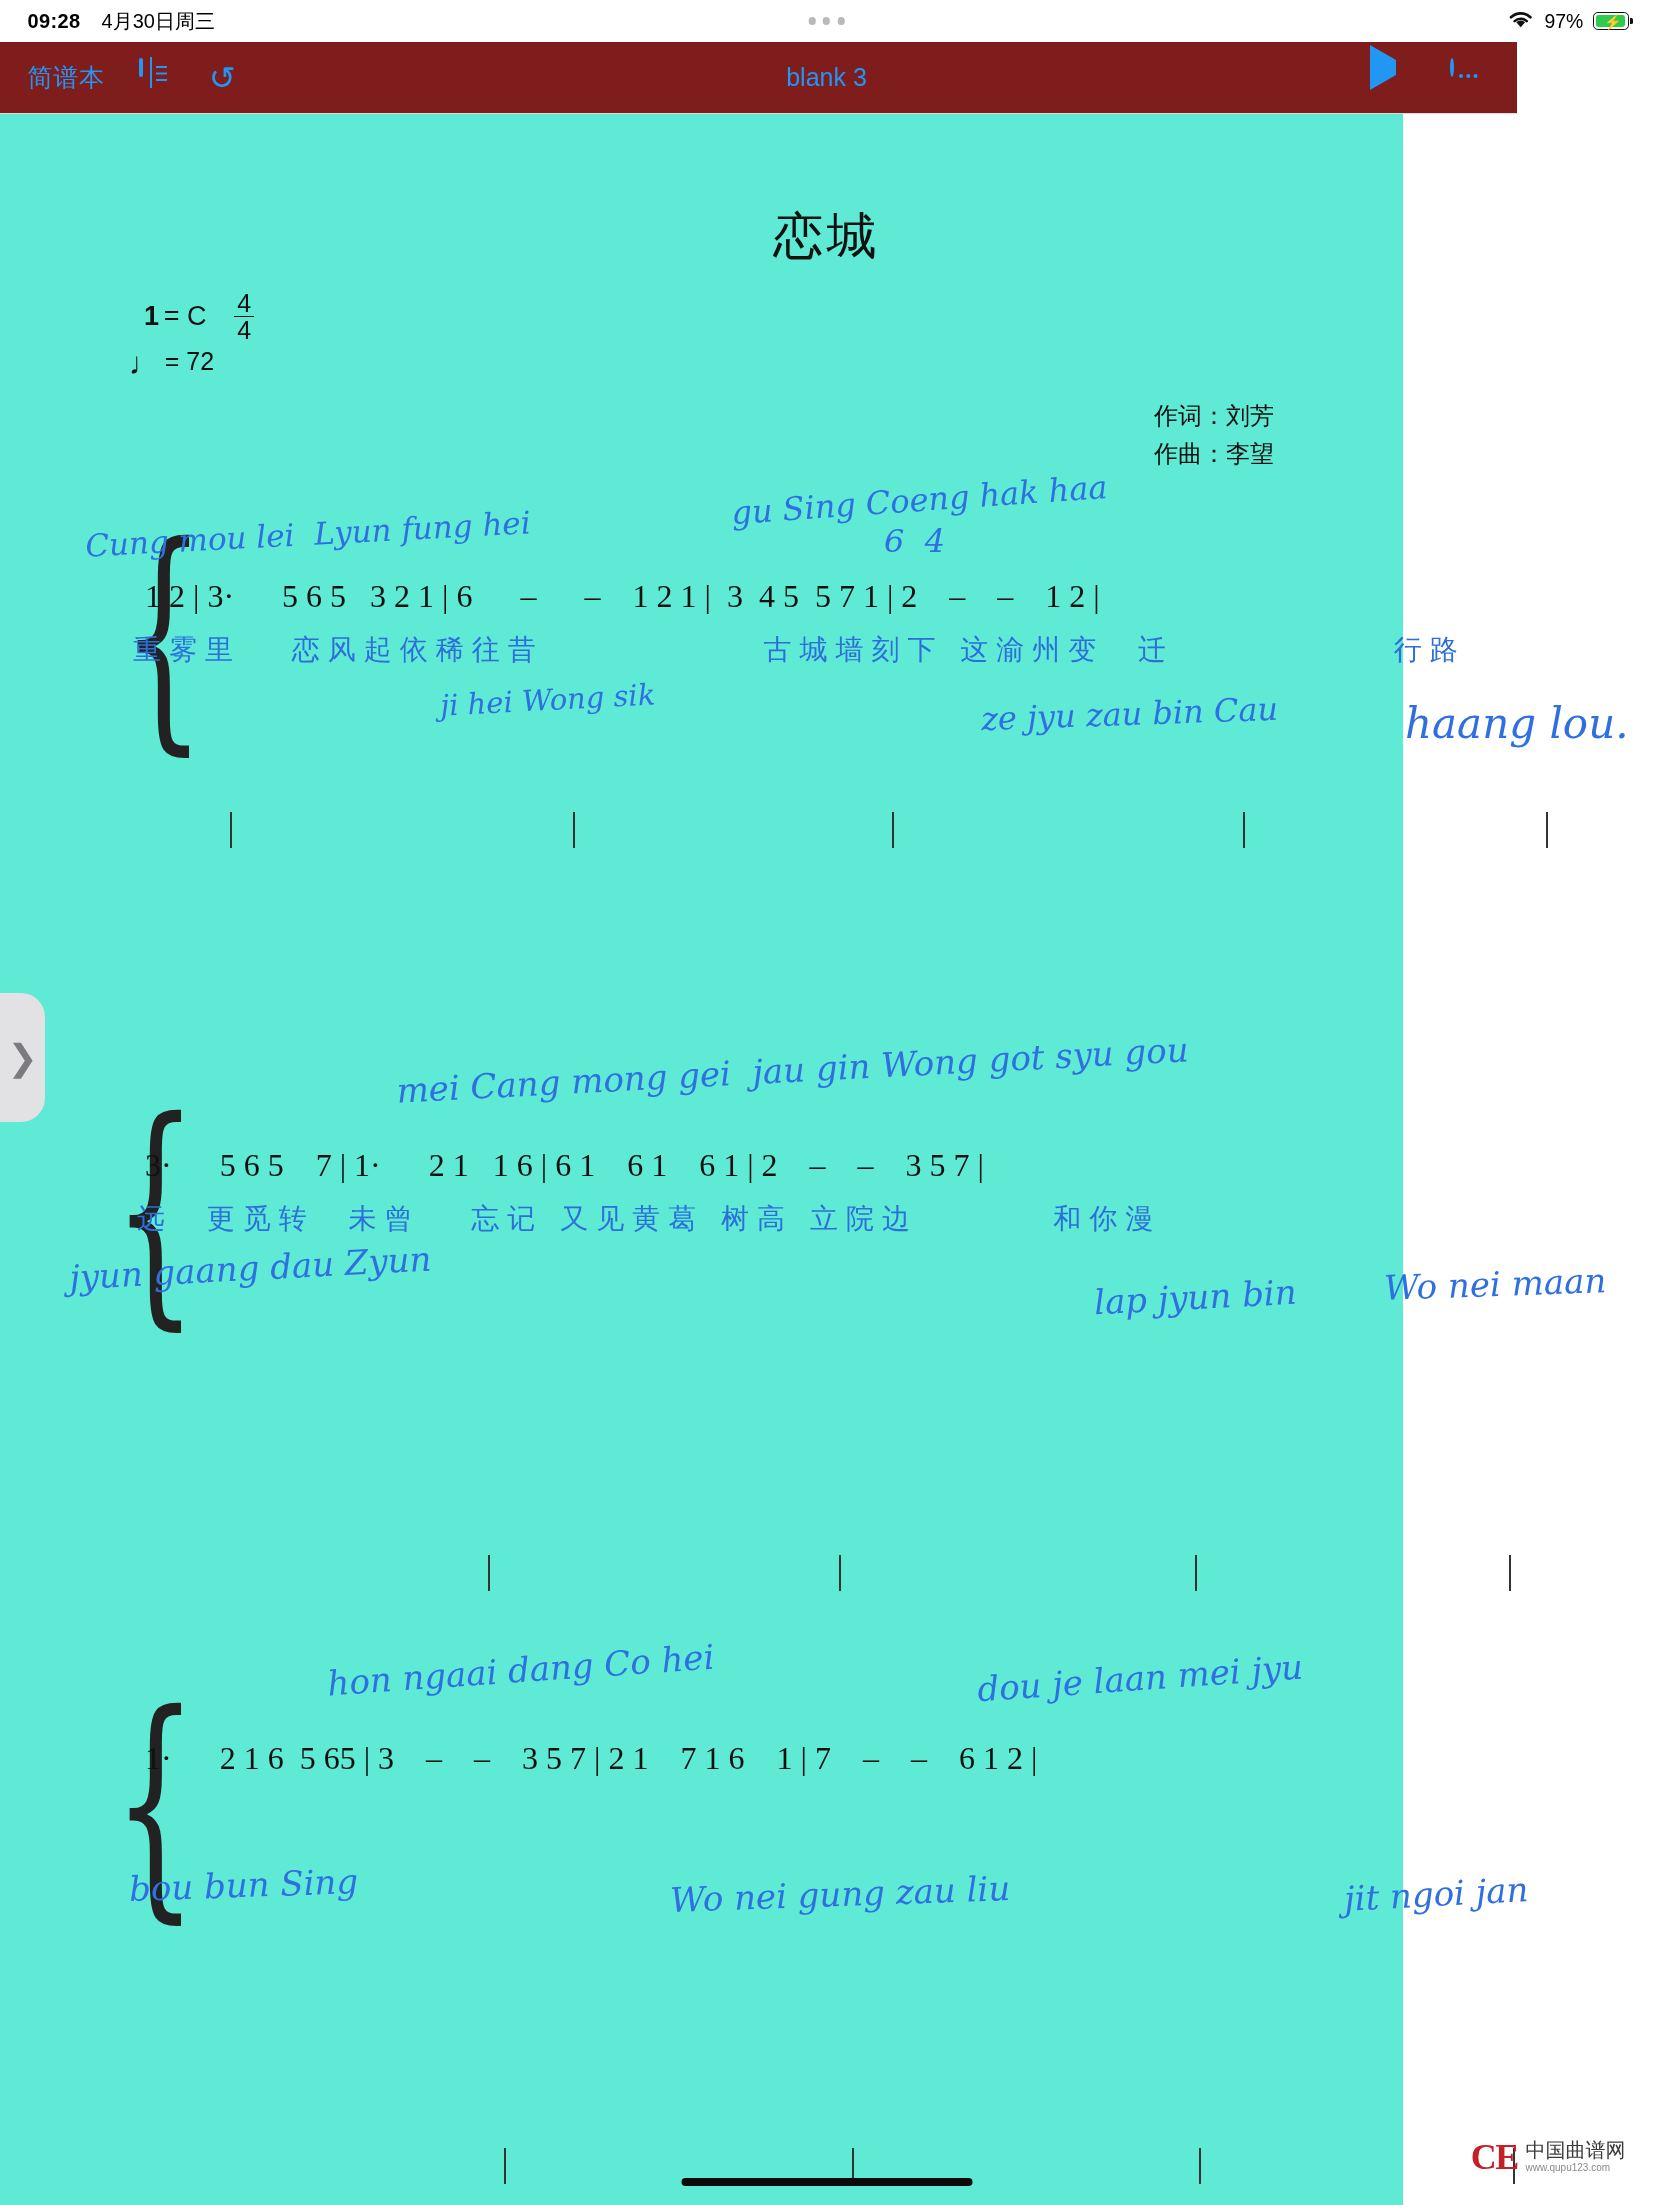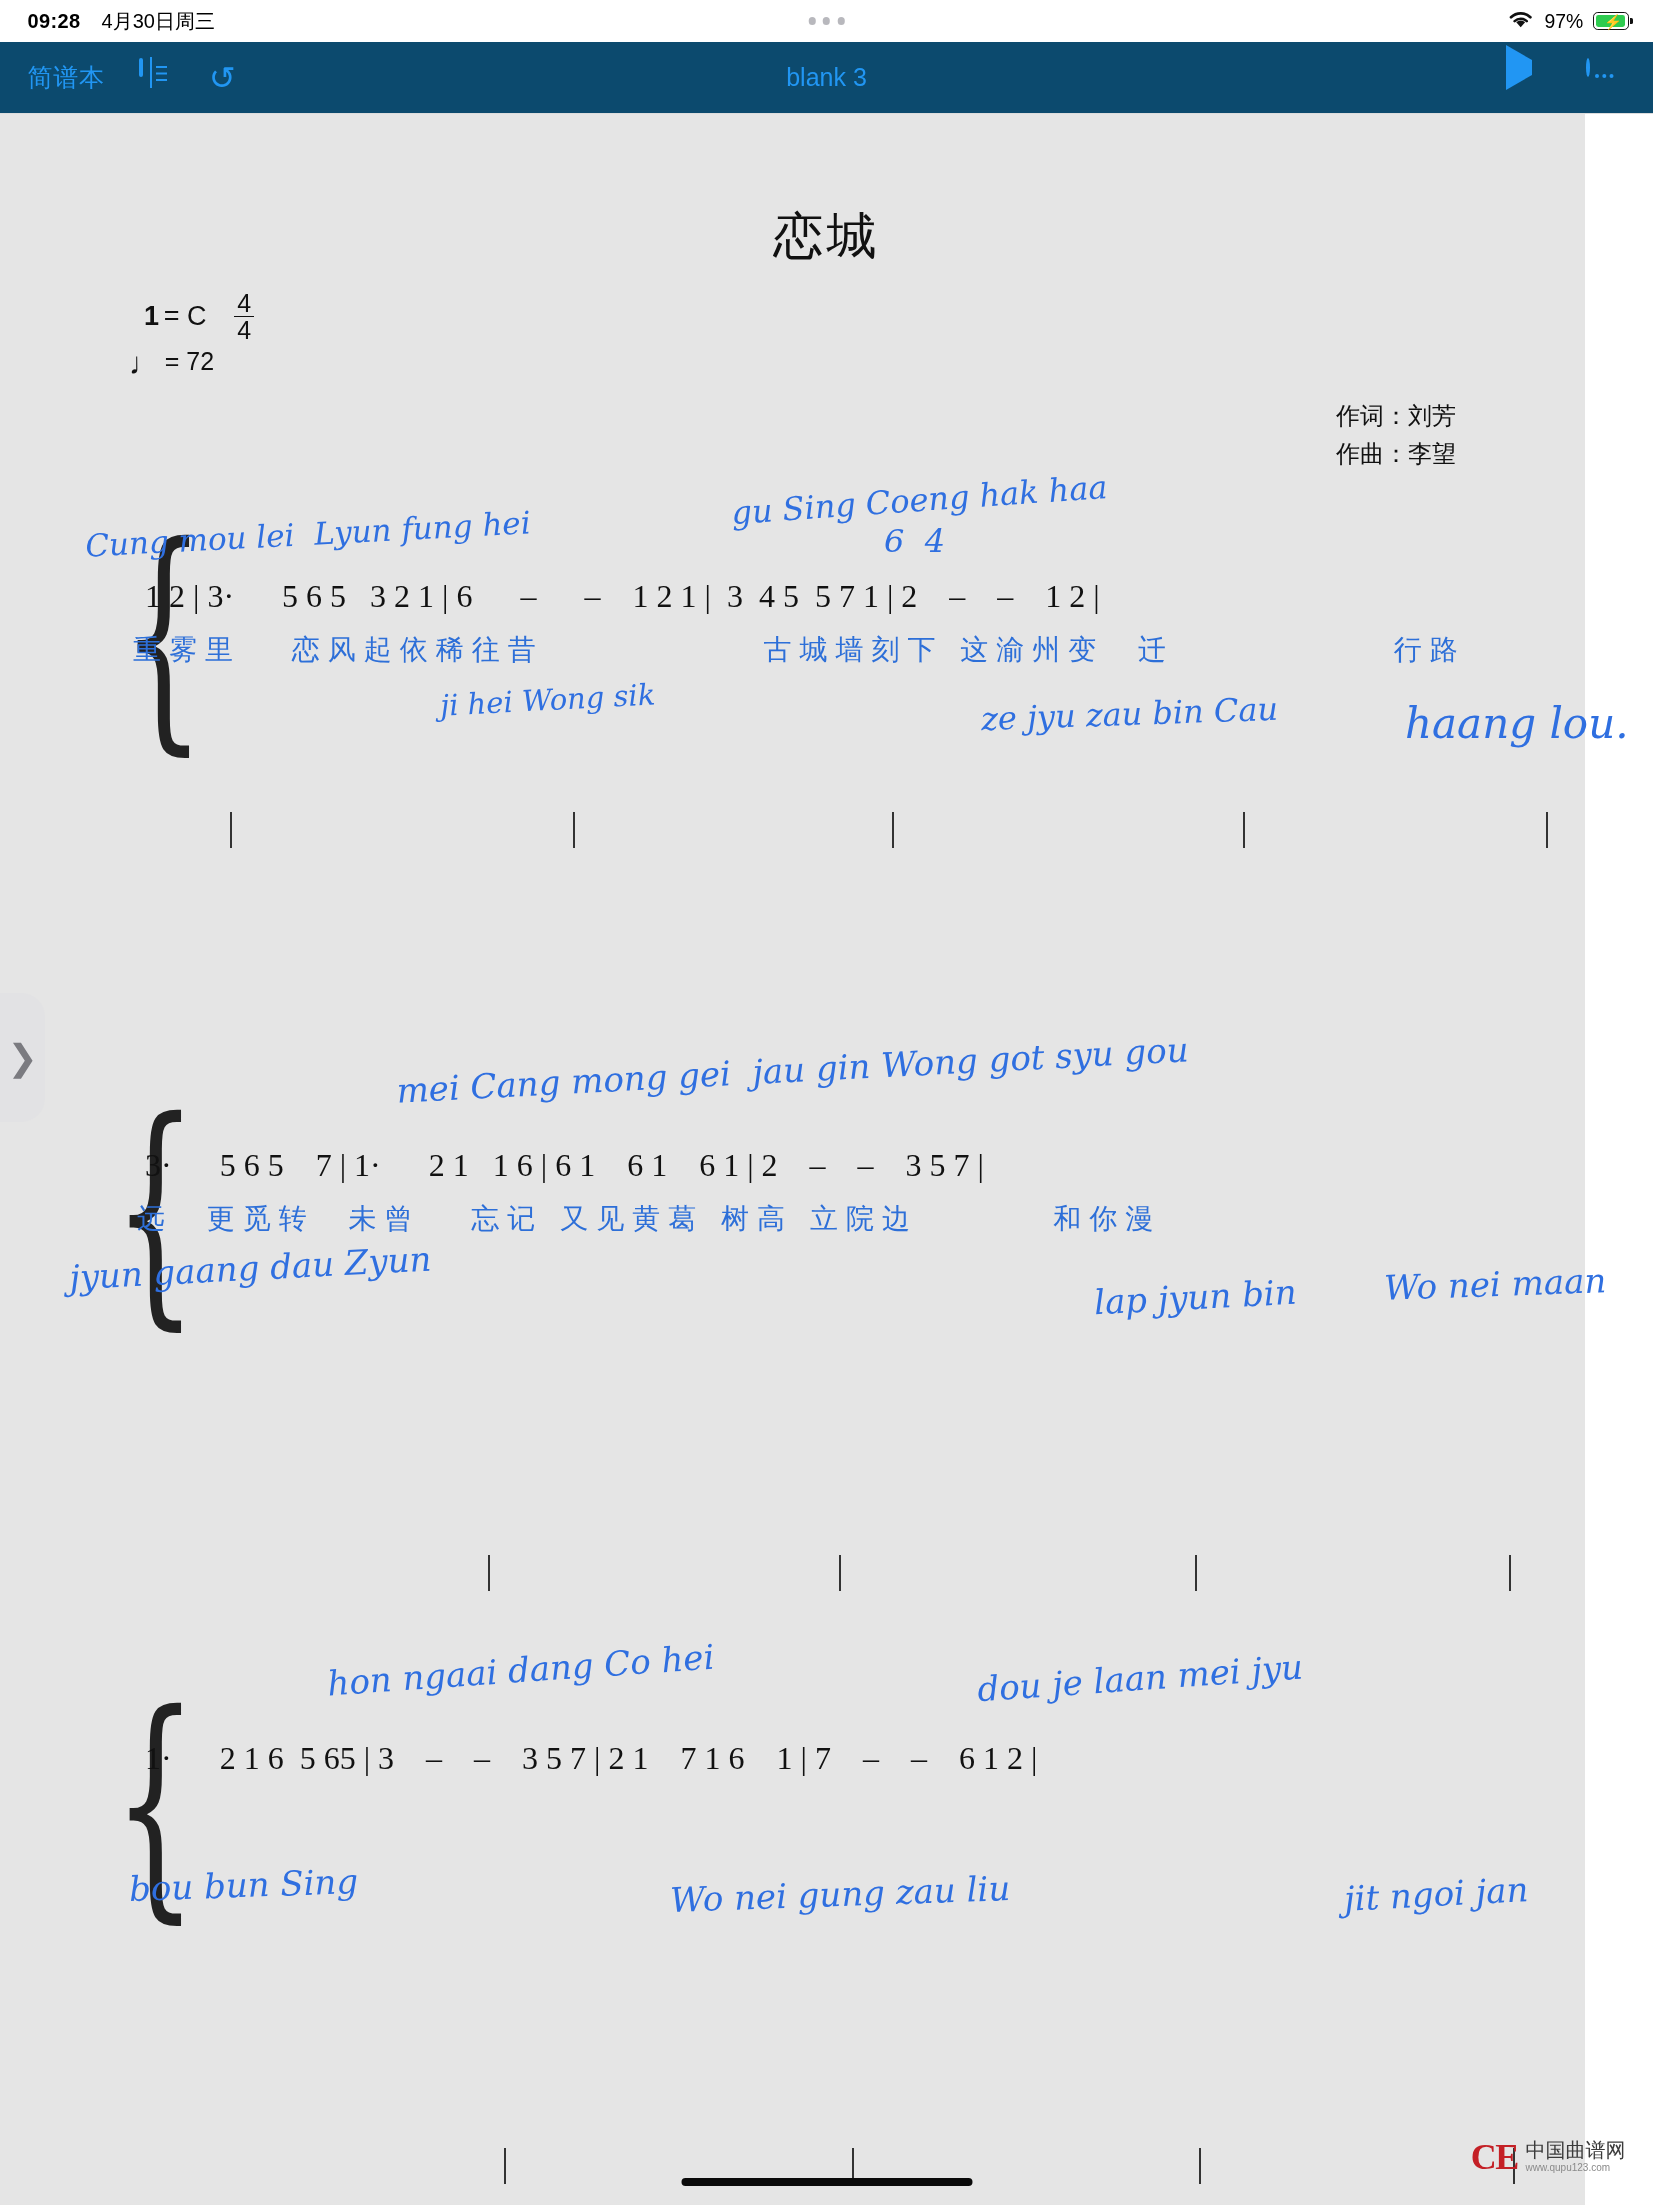--- a/index.html
+++ b/index.html
@@ -85,24 +85,24 @@
     left: 10.5px; top: 0px;
     font-size: 14.5px;
     color: #000;
     line-height: 18px;
   }
 
   
   .toolbar {
     position: absolute;
     top: 42px; left: 0;
-    width: 1653px;
+    width: 1517px;
     height: 71px;
     border-bottom: 0.8px solid #dcdcdc;
-    background: #0c4a6e;
+    background: #7f1d1d;
   }
   .tb-left {
     position: absolute;
     left: 27.4px; top: 0;
     height: 71px;
     display: flex;
     align-items: center;
     gap: 34px;
   }
   .tb-back {
@@ -185,23 +185,23 @@
     width: 4px; height: 4px;
     border-radius: 50%;
     background: #2196f3;
     box-shadow: 7.3px 0 0 0 #2196f3, 14.5px 0 0 0 #2196f3;
   }
 
   
   .page {
     position: absolute;
     top: 114px; left: 0;
-    width: 1585px;
+    width: 1403px;
     height: 2091px;
-    background: #e5e5e5;
+    background: #5eead4;
   }
 
   .score-title {
     position: absolute;
     top: 89px; left: 0;
     width: 1653px;
     text-align: center;
     font-family: "DejaVu Sans", sans-serif;
     font-size: 50px;
     color: #111;

